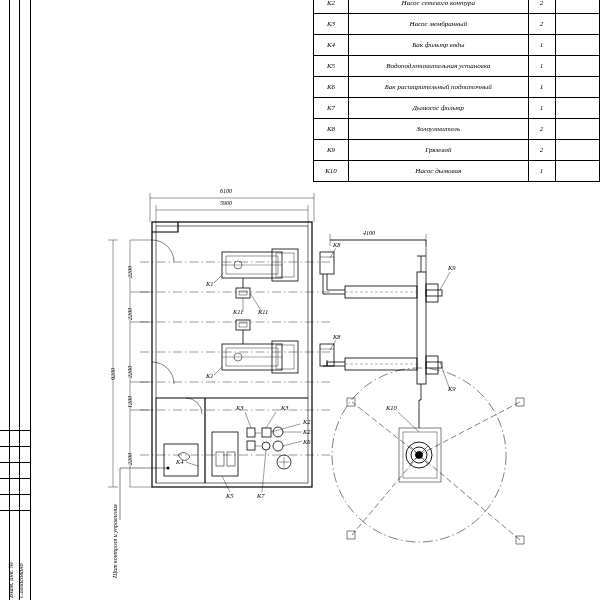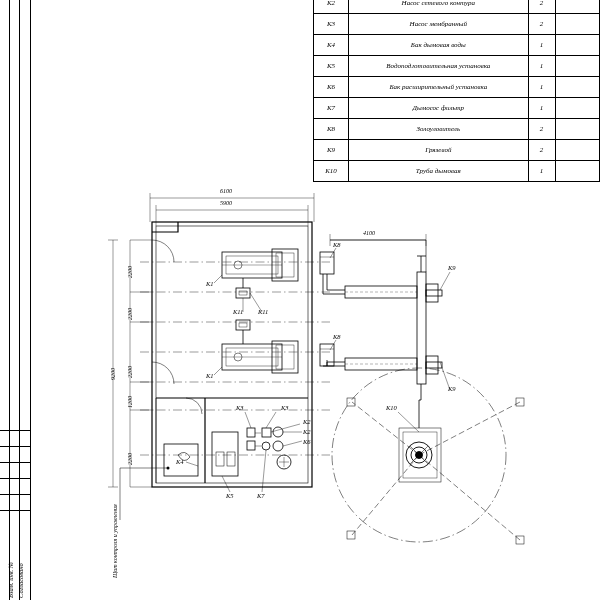--- a/index.html
+++ b/index.html
@@ -84,33 +84,33 @@
           <td class="c-note"></td>
         </tr>
         <tr>
           <td class="c-pos">K3</td>
           <td class="c-name">Насос мембранный</td>
           <td class="c-qty">2</td>
           <td class="c-note"></td>
         </tr>
         <tr>
           <td class="c-pos">K4</td>
-          <td class="c-name">Бак дымовая воды</td>
+          <td class="c-name">Бак фильтр воды</td>
           <td class="c-qty">1</td>
           <td class="c-note"></td>
         </tr>
         <tr>
           <td class="c-pos">K5</td>
           <td class="c-name">Водоподготовительная установка</td>
           <td class="c-qty">1</td>
           <td class="c-note"></td>
         </tr>
         <tr>
           <td class="c-pos">K6</td>
-          <td class="c-name">Бак расширительный установка</td>
+          <td class="c-name">Бак расширительный подпиточный</td>
           <td class="c-qty">1</td>
           <td class="c-note"></td>
         </tr>
         <tr>
           <td class="c-pos">K7</td>
           <td class="c-name">Дымосос фильтр</td>
           <td class="c-qty">1</td>
           <td class="c-note"></td>
         </tr>
         <tr>
@@ -120,21 +120,21 @@
           <td class="c-note"></td>
         </tr>
         <tr>
           <td class="c-pos">K9</td>
           <td class="c-name">Грязевой</td>
           <td class="c-qty">2</td>
           <td class="c-note"></td>
         </tr>
         <tr>
           <td class="c-pos">K10</td>
-          <td class="c-name">Труба дымовая</td>
+          <td class="c-name">Насос дымовая</td>
           <td class="c-qty">1</td>
           <td class="c-note"></td>
         </tr>
       </tbody>
   </table>
 
   <div class="stampstrip">
     <div class="vline" style="left:9px;"></div>
     <div class="vline" style="left:19px;"></div>
     <div class="hline" style="top:430px;"></div>

